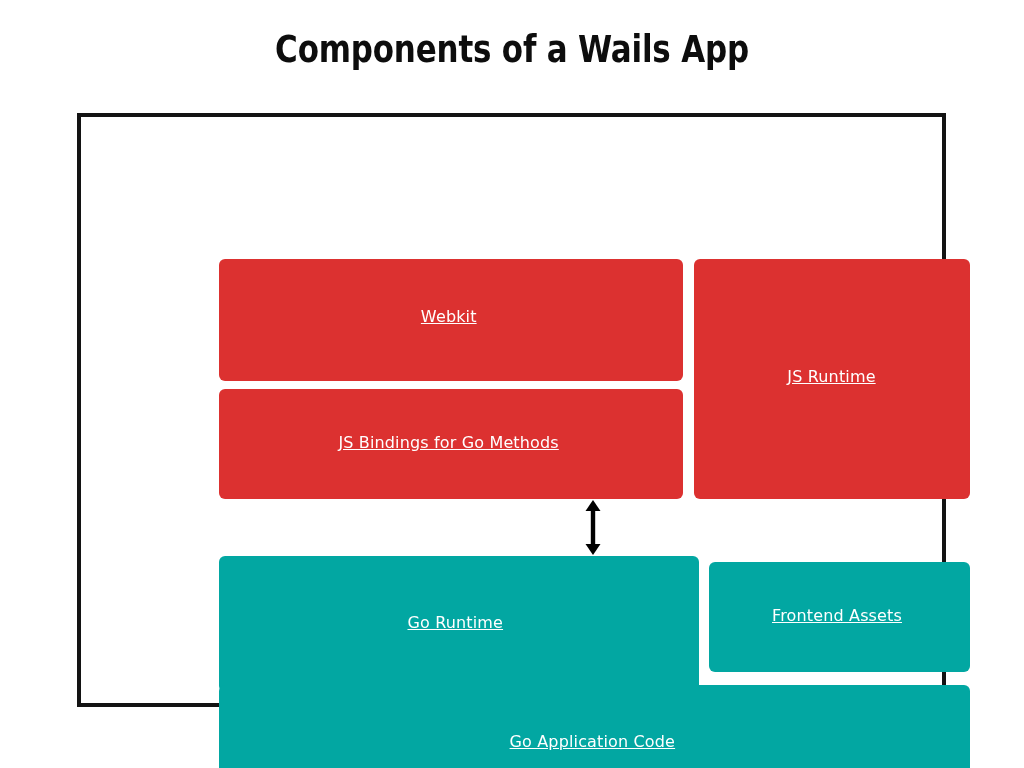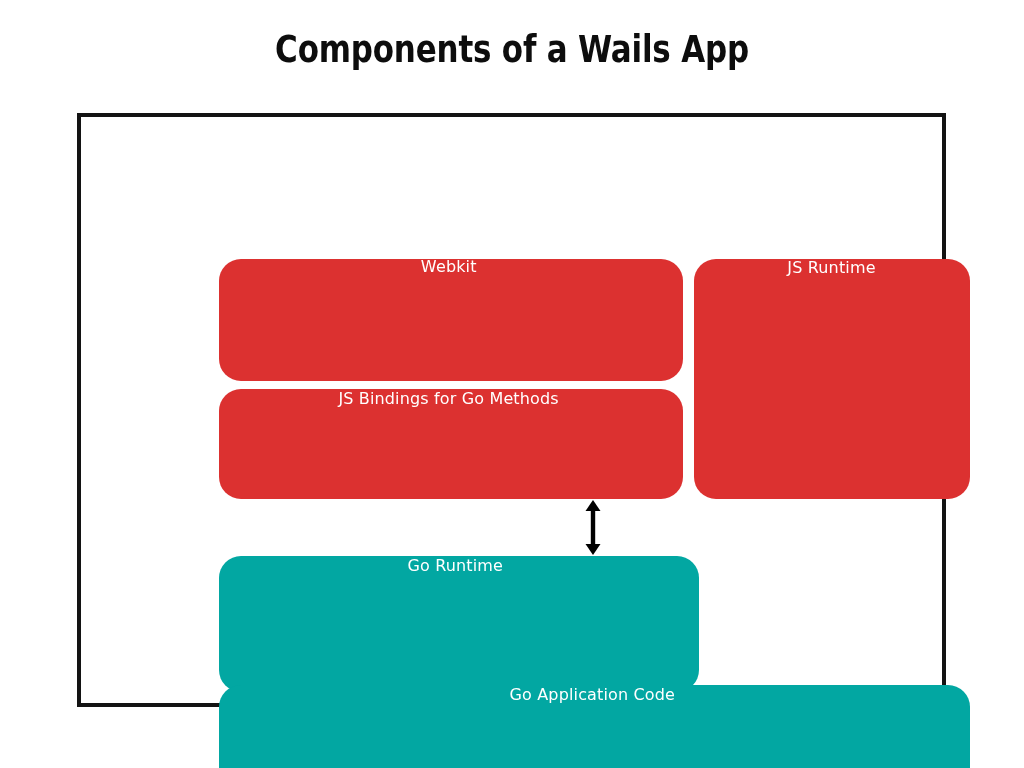--- a/index.html
+++ b/index.html
@@ -43,30 +43,32 @@
     height: 594px;
     box-sizing: border-box;
     border: 4px solid #131313;
     background: #ffffff;
   }
 
   
   .node {
     position: absolute;
     box-sizing: border-box;
-    border-radius: 22px;
+    border-radius: 6px;
     display: flex;
+    align-items: center;
     justify-content: center;
     color: #ffffff;
     font-size: 16.5px;
     font-weight: 400;
     letter-spacing: 0.15px;
     line-height: 1.2;
     text-align: center;
     user-select: none;
+    text-decoration: underline;
   }
   .node .node-label {
     display: block;
     padding-bottom: 2px;
     transform: scaleX(0.97);
   }
   .node.red  { background: #DC3130; }
   .node.teal { background: #02A7A2; }
 
   
@@ -111,20 +113,23 @@
   </div>
 
   <div class="node red" id="node-js-bindings" style="background: rgb(220, 49, 48); color: rgb(255, 255, 255);">
     <span class="node-label">JS Bindings for Go Methods</span>
   </div>
 
   <div class="node teal" id="node-go-runtime" style="background: rgb(2, 167, 162); color: rgb(255, 255, 255);">
     <span class="node-label">Go Runtime</span>
   </div>
 
+  <div class="node teal" id="node-frontend" style="background: rgb(2, 167, 162); color: rgb(255, 255, 255);">
+    <span class="node-label">Frontend Assets</span>
+  </div>
 
   <div class="node teal" id="node-go-app-code" style="background: rgb(2, 167, 162); color: rgb(255, 255, 255);">
     <span class="node-label">Go Application Code</span>
   </div>
 
   <div class="connector">
     <svg width="28" height="57" viewBox="0 0 28 57" xmlns="http://www.w3.org/2000/svg">
       <rect x="11.8" y="6" width="4.4" height="45" fill="#000000"></rect>
       <polygon points="14,1 21.5,12 6.5,12" fill="#000000"></polygon>
       <polygon points="14,56 21.5,45 6.5,45" fill="#000000"></polygon>

